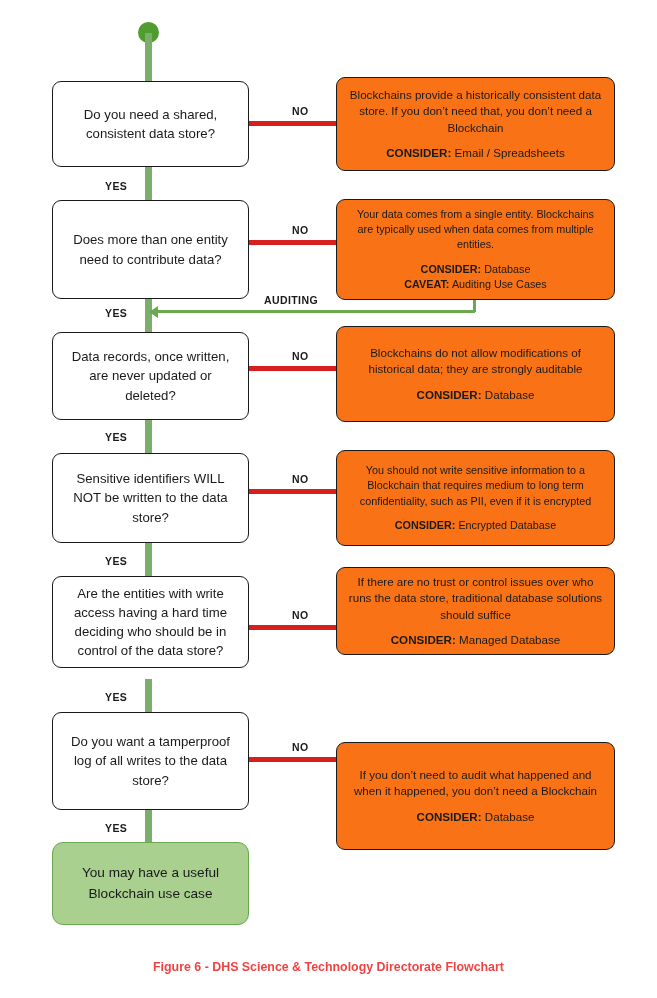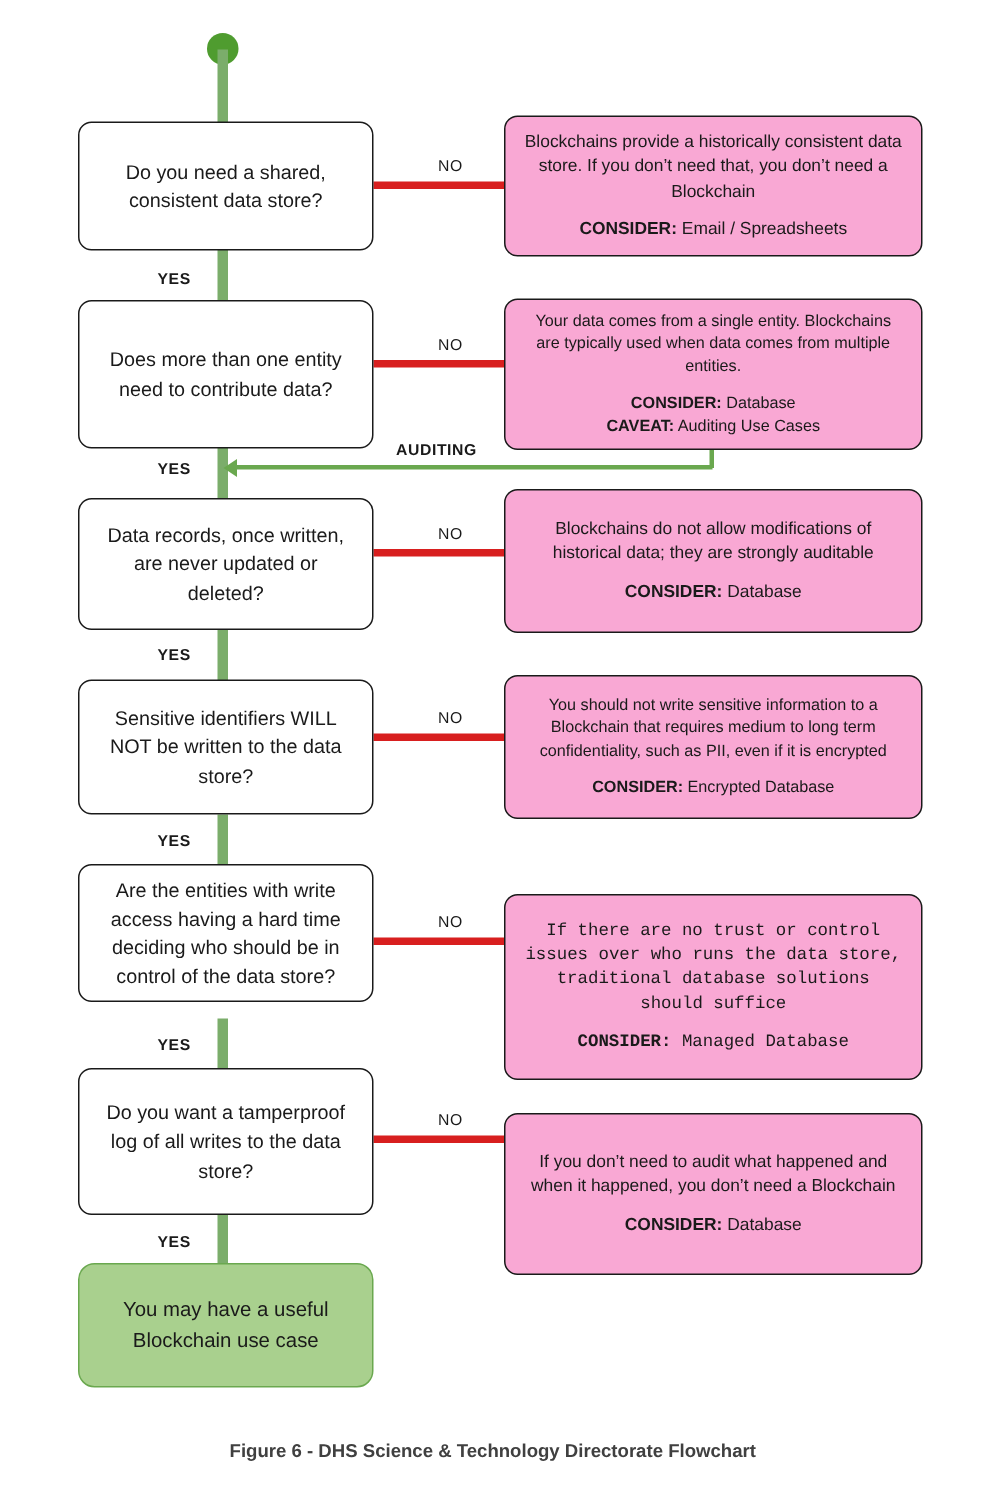--- a/index.html
+++ b/index.html
@@ -56,21 +56,21 @@
     z-index: 3;
   }
   
   .abox {
     position: absolute;
     left: 336px;
     width: 279px;
     box-sizing: border-box;
     border: 1.5px solid #1a1a1a;
     border-radius: 9px;
-    background: #f9a8d4;
+    background: #f97316;
     text-align: center;
     font-size: 11.6px;
     line-height: 1.4;
     padding: 9px 11px;
     z-index: 3;
     display: flex;
     flex-direction: column;
     justify-content: center;
     gap: 9px;
   }
@@ -84,21 +84,21 @@
     position: absolute;
     left: 249px;
     width: 87px;
     height: 5px;
     background: #d81f1f;
     z-index: 2;
   }
   .no-label {
     position: absolute;
     font-size: 10.5px;
-    font-weight: normal;
+    font-weight: bold;
     color: #1a1a1a;
     letter-spacing: 0.4px;
     z-index: 4;
     padding-left: 12px;
   }
   
   .yes-label {
     position: absolute;
     left: 105px;
     font-size: 10.5px;
@@ -155,21 +155,21 @@
     justify-content: flex-end;
   }
   
   .caption {
     position: absolute;
     left: 0;
     width: 657px;
     text-align: center;
     font-size: 12.4px;
     font-weight: bold;
-    color: #404040;
+    color: #ef4444;
   }
 </style>
 </head>
 <body>
 
 <div id="canvas">
 
   <div class="start-dot"></div>
 
   <div class="spine" style="top:33px;height:52px;"></div>
@@ -245,21 +245,21 @@
       <span>Encrypted Database</span>
     </div>
   </div>
   <div class="yes-label" style="top:555px;">YES</div>
 
   <div class="qbox" style="top:576px;height:92px;">
     <span>Are the entities with write access having a hard time deciding who should be in control of the data store?</span>
   </div>
   <div class="no-line" style="top:625px;"></div>
   <div class="no-label" style="left:280px;top:609px;">NO</div>
-  <div class="abox" style="top:596px;height:124px;font-family:Liberation Mono, monospace;">
+  <div class="abox" style="top:567px;height:88px;">
     <div class="reason">If there are no trust or control issues over who runs the data store, traditional database solutions should suffice</div>
     <div class="consider">
       <b>CONSIDER:</b>
       <span>Managed Database</span>
     </div>
   </div>
   <div class="yes-label" style="top:691px;">YES</div>
 
   <div class="qbox" style="top:712px;height:98px;">
     <span>Do you want a tamperproof log of all writes to the data store?</span>

